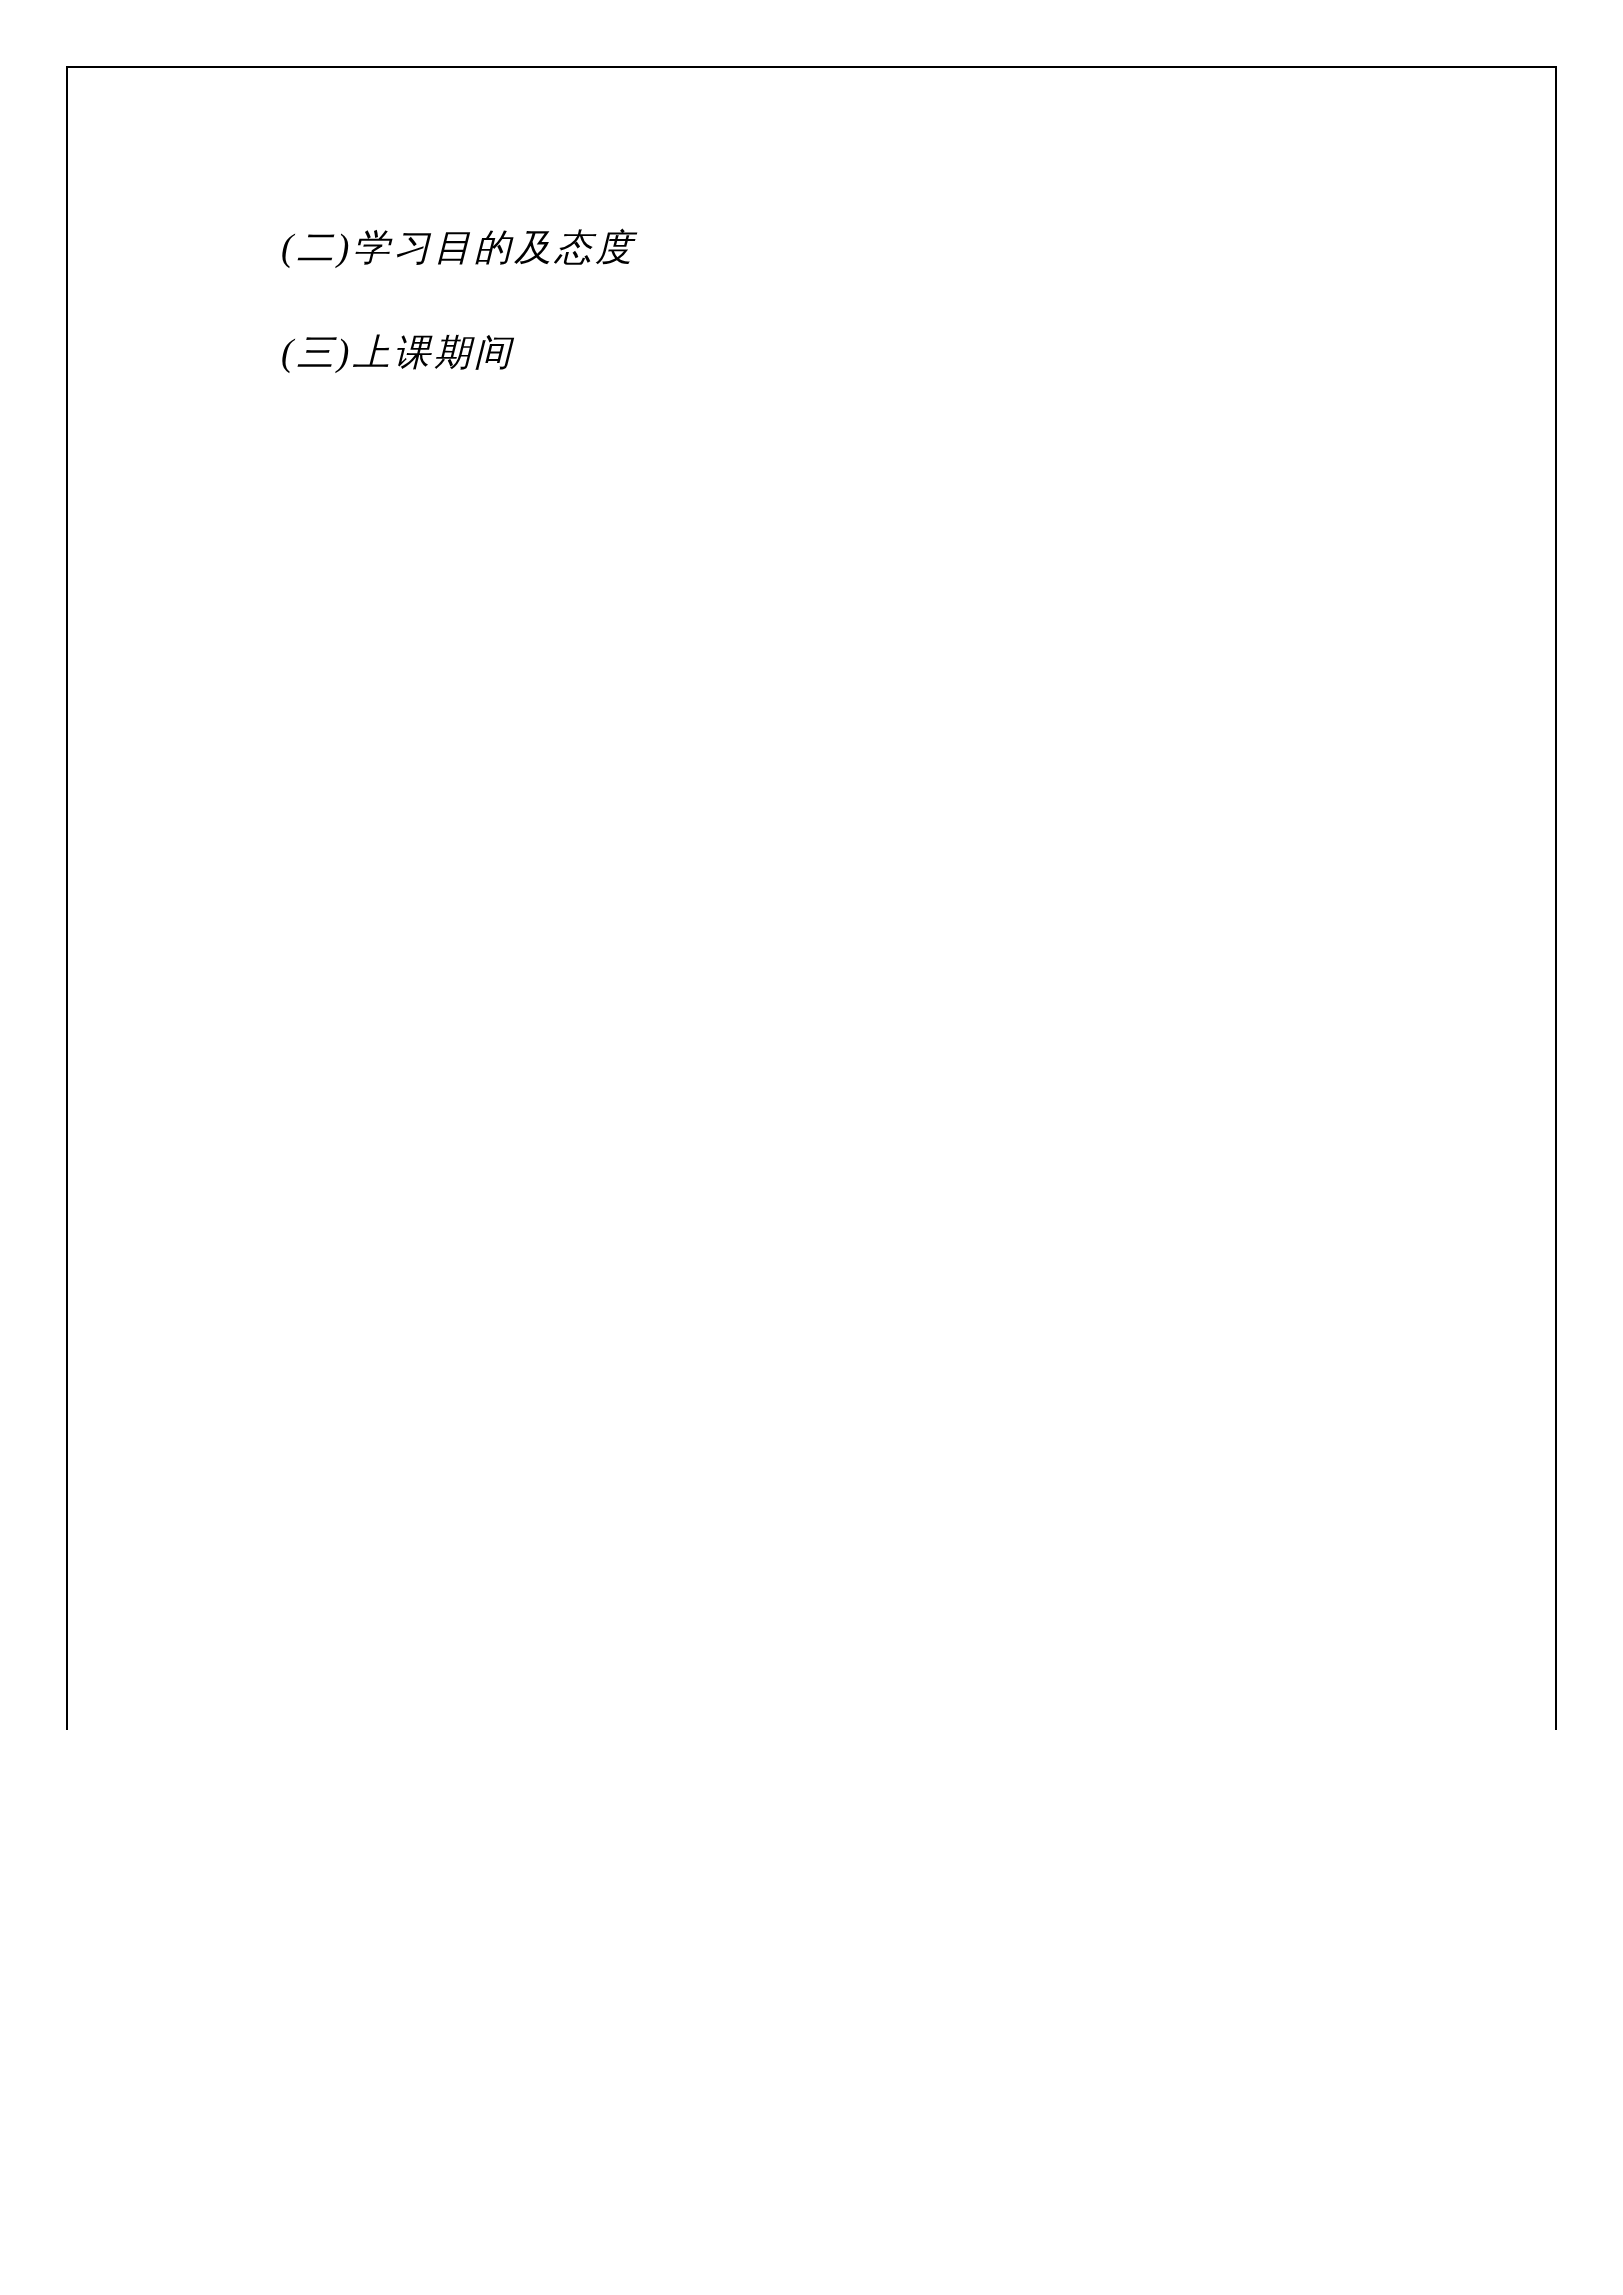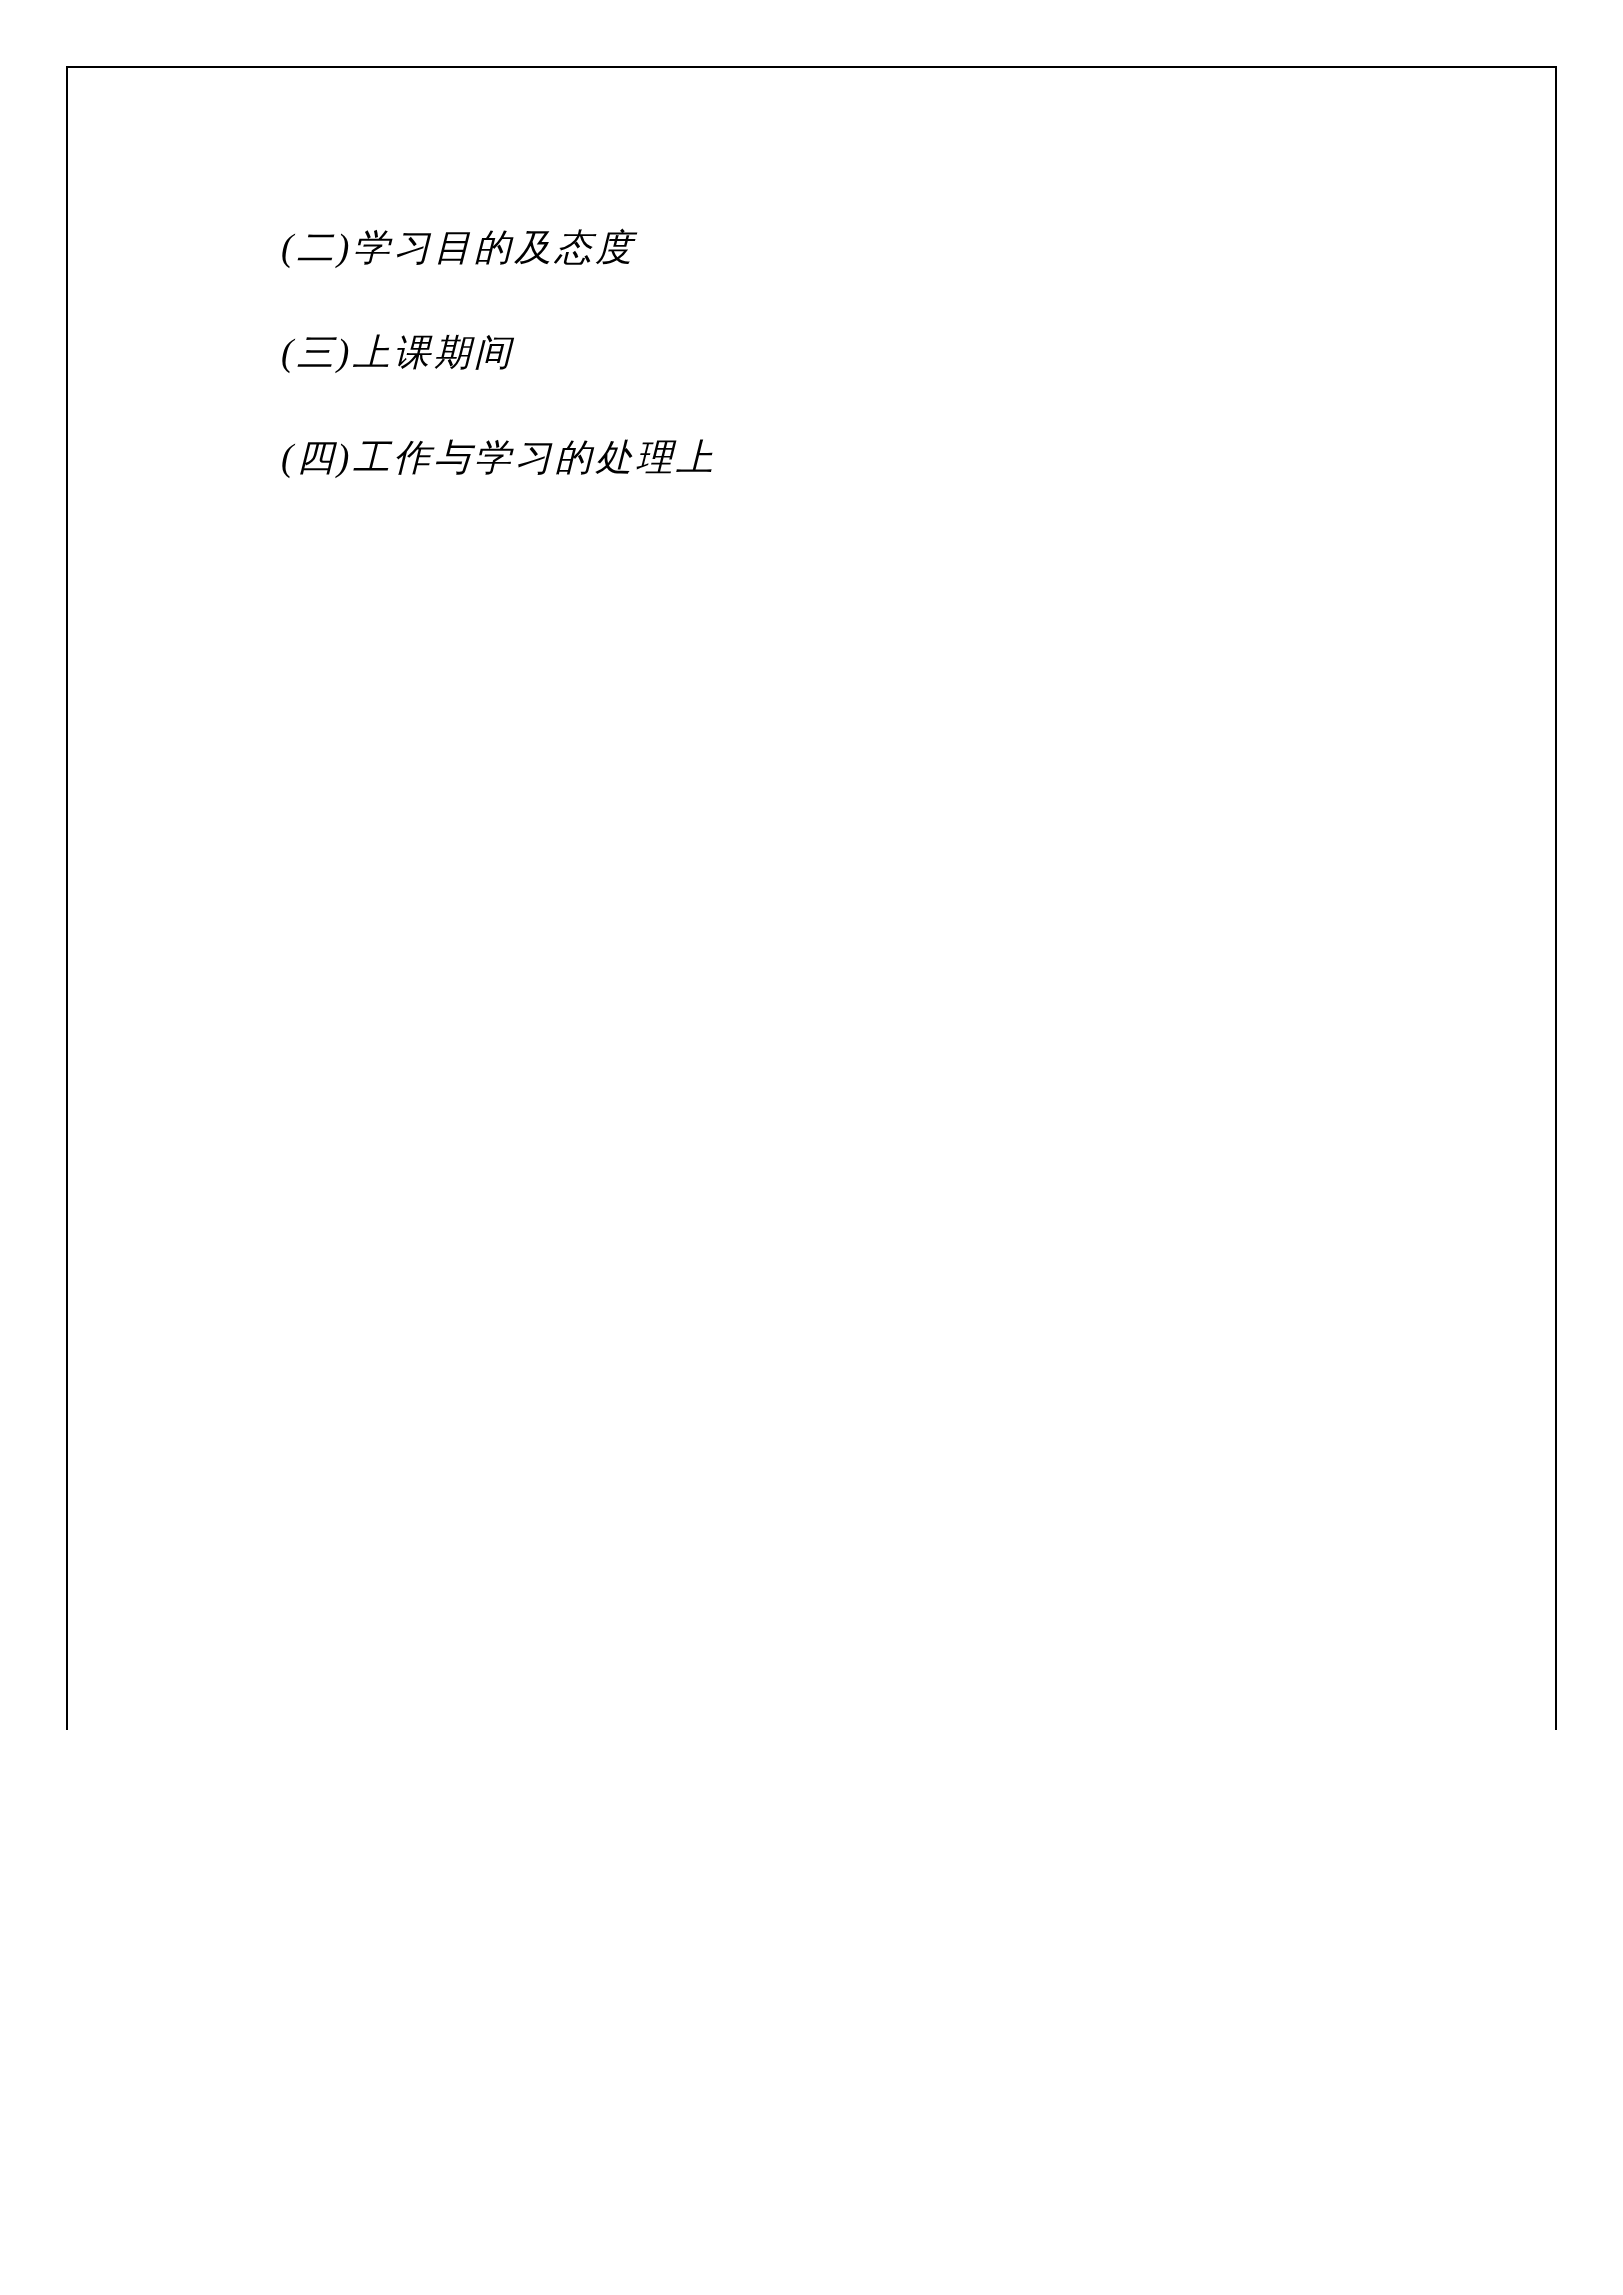--- a/index.html
+++ b/index.html
@@ -63,20 +63,19 @@
   }
 </style>
 </head>
 <body>
 
 <div class="page">
   <div class="frame">
     <div class="content">
       <p>(二)学习目的及态度</p>
       <p>(三)上课期间</p>
-      <p>(四)工作与学习的处理上</p>
     </div>
     <div class="footer">
       <span class="pagenum">第1页</span><span class="total">共1页</span>
     </div>
   </div>
 </div>
 
 
 </body></html>

